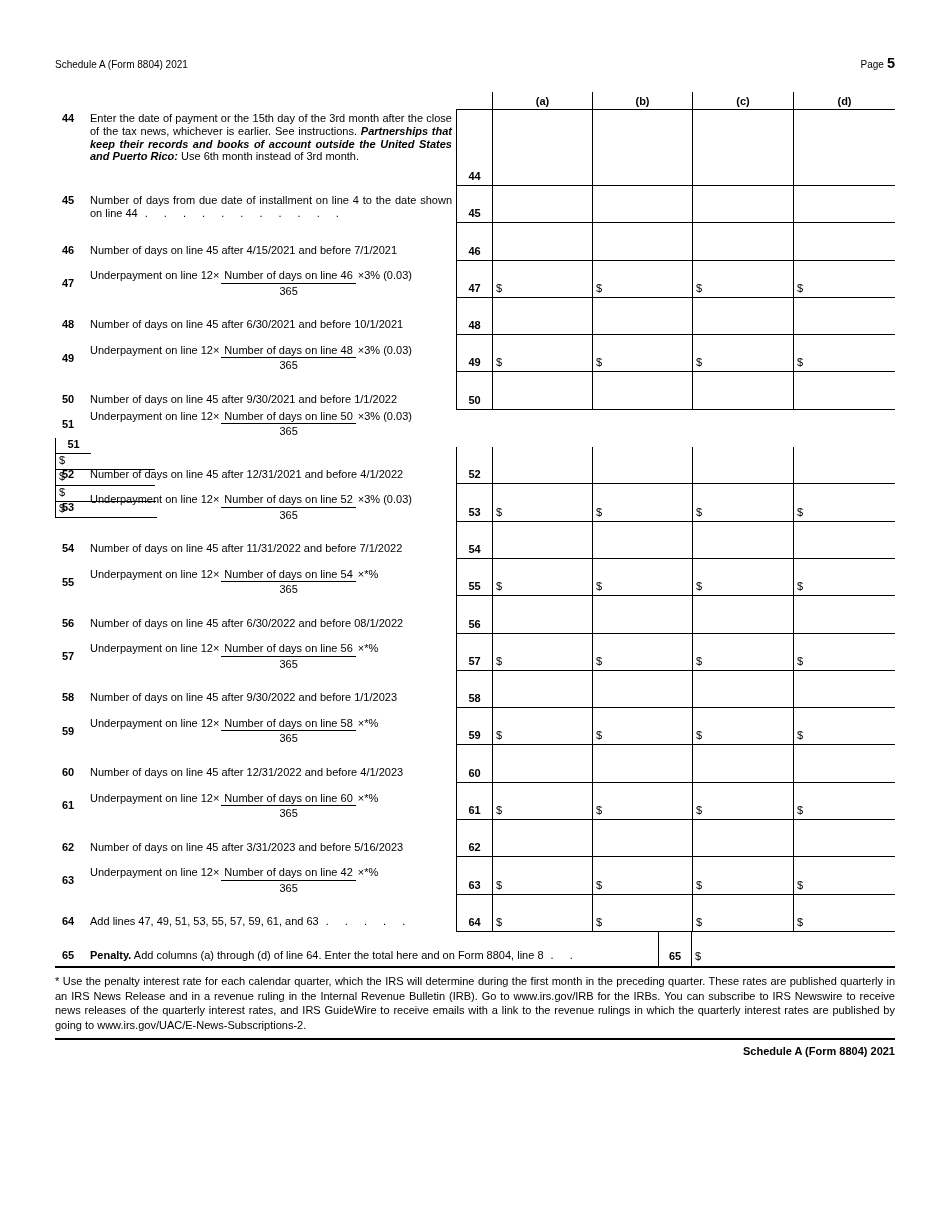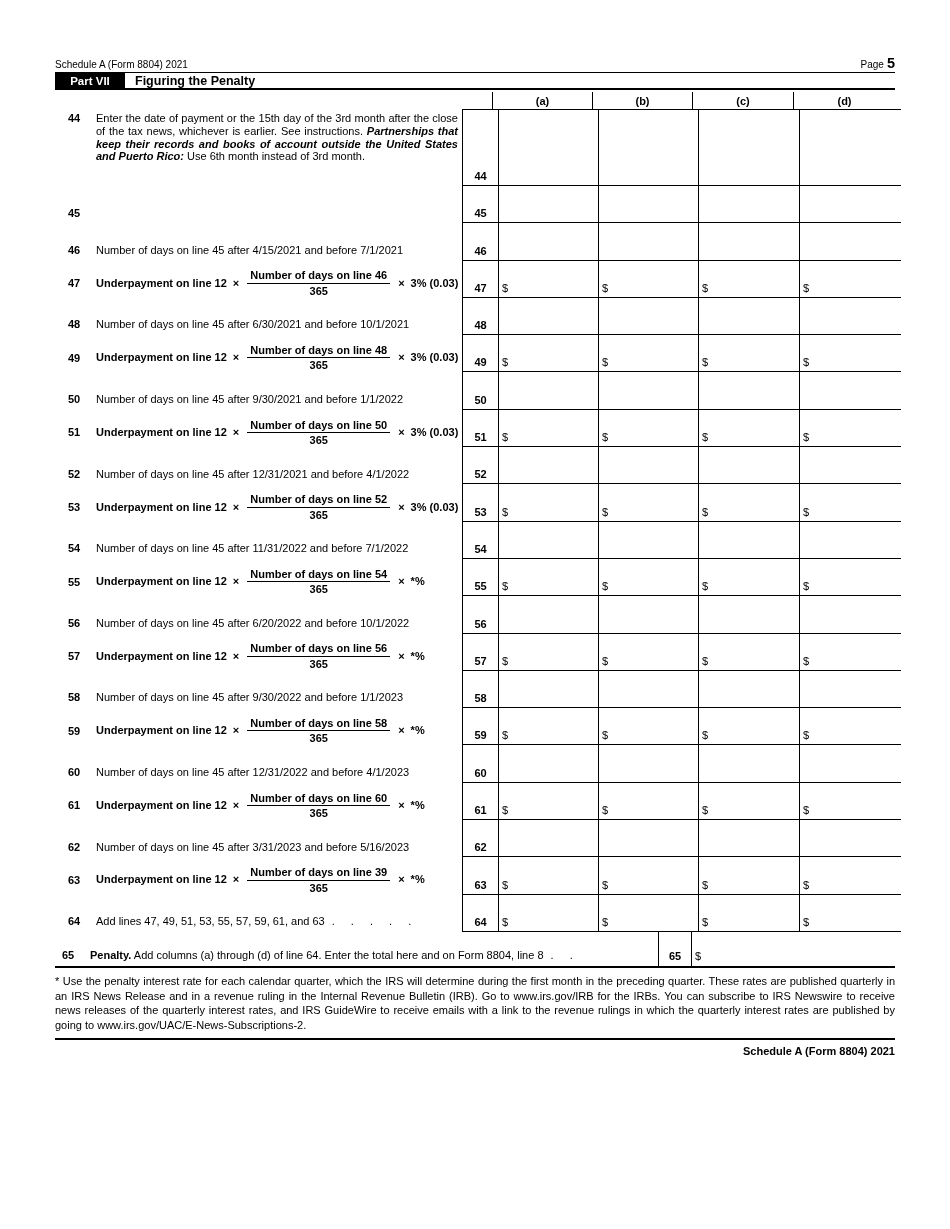--- a/index.html
+++ b/index.html
@@ -15,33 +15,33 @@
   .partbar { position:absolute; left:55px; top:72px; width:840px; height:18px; box-sizing:border-box;
              border-top:1.5px solid #000; border-bottom:2px solid #000; display:flex; align-items:stretch; }
   .partlabel { background:#000; color:#fff; font-weight:bold; font-size:11.5px; width:70px;
                display:flex; align-items:center; justify-content:center; }
   .parttitle { font-weight:bold; font-size:12.5px; margin-left:10px; display:flex; align-items:center; }
   
   .colheads { position:absolute; left:492px; top:92px; width:403px; height:18px; display:flex; }
   .chead { box-sizing:border-box; border-left:1.5px solid #000; font-weight:bold;
            display:flex; align-items:center; justify-content:center; }
   
-  #grid { position:absolute; left:61px; top:110px; width:840px; }
+  #grid { position:absolute; left:55px; top:110px; width:840px; }
   #grid::before { content:""; position:absolute; left:401px; right:0; top:-1.5px; height:1.5px; background:#000; }
   .grow { display:flex; box-sizing:border-box; }
   .desc { width:401px; flex:none; display:flex; box-sizing:border-box; }
   .descinner { display:flex; align-items:flex-start; margin-top:auto; padding-bottom:4px; width:100%; }
   .descinner.top { margin-top:2px; margin-bottom:auto; padding-bottom:0; }
   .descinner.fml { padding-bottom:1px; }
   .descinner.fml .dnum { align-self:center; }
   .dnum { font-weight:bold; padding-left:7px; width:21px; flex:none; }
   .dtext { width:362px; margin-left:7px; text-align:justify; line-height:12.8px; }
   .dtext.single { text-align:left; white-space:nowrap; }
   .bi { font-weight:bold; font-style:italic; }
-  .formula { display:flex; align-items:center; gap:6px; white-space:nowrap; text-align:left;font-weight:bold; }
+  .formula { display:flex; align-items:flex-start; white-space:nowrap; text-align:left; }
   .frac { display:inline-flex; flex-direction:column; text-align:center; margin:0 2px; line-height:12px; }
   .fnum { border-bottom:1.5px solid #000; padding:0 3px 1.5px; }
   .fden { padding-top:1px; }
   .leader { word-spacing:13px; margin-left:7px; }
   .numcol { width:36px; flex:none; box-sizing:border-box; border-left:1.5px solid #000; border-bottom:1.5px solid #000;
             display:flex; align-items:flex-end; justify-content:center; padding-bottom:3px; font-weight:bold; }
   .bcell { flex:none; box-sizing:border-box; border-left:1.5px solid #000; border-bottom:1.5px solid #000;
            display:flex; align-items:flex-end; padding:0 0 3px 3px; }
   
   .row65 { position:absolute; left:55px; top:931px; width:840px; height:35px; border-bottom:2.5px solid #000; display:flex; }
@@ -59,24 +59,20 @@
 </head>
 <body>
 
 <div class="page">
 
   <div class="pagehead">
     <span>Schedule A (Form 8804) 2021</span>
     <span class="pageno"><span>Page</span><b>5</b></span>
   </div>
 
-  <div class="partbar">
-    <span class="partlabel">Part VII</span>
-    <span class="parttitle">Figuring the Penalty</span>
-  </div>
 
   <div class="colheads">
     <div class="chead" style="width:100px">(a)</div>
     <div class="chead" style="width:100px">(b)</div>
     <div class="chead" style="width:101px">(c)</div>
     <div class="chead" style="width:102px">(d)</div>
   </div>
 
   <div id="grid">
       <div class="grow" style="height: 76px;">
@@ -89,20 +85,21 @@
         <div class="numcol">44</div>
         <div class="bcell" style="width: 100px;"></div>
         <div class="bcell" style="width: 100px;"></div>
         <div class="bcell" style="width: 101px;"></div>
         <div class="bcell" style="width: 102px;"></div>
       </div>
       <div class="grow" style="height: 37.3px;">
         <div class="desc">
           <div class="descinner">
             <div class="dnum">45</div>
+            <div class="dtext"><span>Number of days from due date of installment on line 4 to the date shown on line 44</span><span class="leader">. . . . . . . . . . .</span></div>
           </div>
         </div>
         <div class="numcol">45</div>
         <div class="bcell" style="width: 100px;"></div>
         <div class="bcell" style="width: 100px;"></div>
         <div class="bcell" style="width: 101px;"></div>
         <div class="bcell" style="width: 102px;"></div>
       </div>
       <div class="grow" style="height: 37.3px;">
         <div class="desc">
@@ -196,21 +193,21 @@
             <div class="dnum">50</div>
             <div class="dtext single"><span>Number of days on line 45 after 9/30/2021 and before 1/1/2022</span></div>
           </div>
         </div>
         <div class="numcol">50</div>
         <div class="bcell" style="width: 100px;"></div>
         <div class="bcell" style="width: 100px;"></div>
         <div class="bcell" style="width: 101px;"></div>
         <div class="bcell" style="width: 102px;"></div>
       </div>
-      <div class="grow" style="height: 37.3px;">
+      <div class="grow" style="height: 37.3px; flex-direction: column;">
         <div class="desc">
           <div class="descinner fml">
             <div class="dnum">51</div>
             <div class="dtext formula">
               <span>Underpayment on line 12</span>
               <span>×</span>
               <span class="frac">
                 <span class="fnum">Number of days on line 50</span>
                 <span class="fden">365</span>
               </span>
@@ -316,21 +313,21 @@
           <span>$</span>
         </div>
         <div class="bcell" style="width: 102px;">
           <span>$</span>
         </div>
       </div>
       <div class="grow" style="height: 37.3px;">
         <div class="desc">
           <div class="descinner">
             <div class="dnum">56</div>
-            <div class="dtext single"><span>Number of days on line 45 after 6/20/2022 and before 10/1/2022</span></div>
+            <div class="dtext single"><span>Number of days on line 45 after 6/30/2022 and before 08/1/2022</span></div>
           </div>
         </div>
         <div class="numcol">56</div>
         <div class="bcell" style="width: 100px;"></div>
         <div class="bcell" style="width: 100px;"></div>
         <div class="bcell" style="width: 101px;"></div>
         <div class="bcell" style="width: 102px;"></div>
       </div>
       <div class="grow" style="height: 37.3px;">
         <div class="desc">
@@ -462,21 +459,21 @@
         <div class="bcell" style="width: 102px;"></div>
       </div>
       <div class="grow" style="height: 37.3px;">
         <div class="desc">
           <div class="descinner fml">
             <div class="dnum">63</div>
             <div class="dtext formula">
               <span>Underpayment on line 12</span>
               <span>×</span>
               <span class="frac">
-                <span class="fnum">Number of days on line 39</span>
+                <span class="fnum">Number of days on line 42</span>
                 <span class="fden">365</span>
               </span>
               <span>×</span>
               <span>*%</span>
             </div>
           </div>
         </div>
         <div class="numcol">63</div>
         <div class="bcell" style="width: 100px;">
           <span>$</span>

